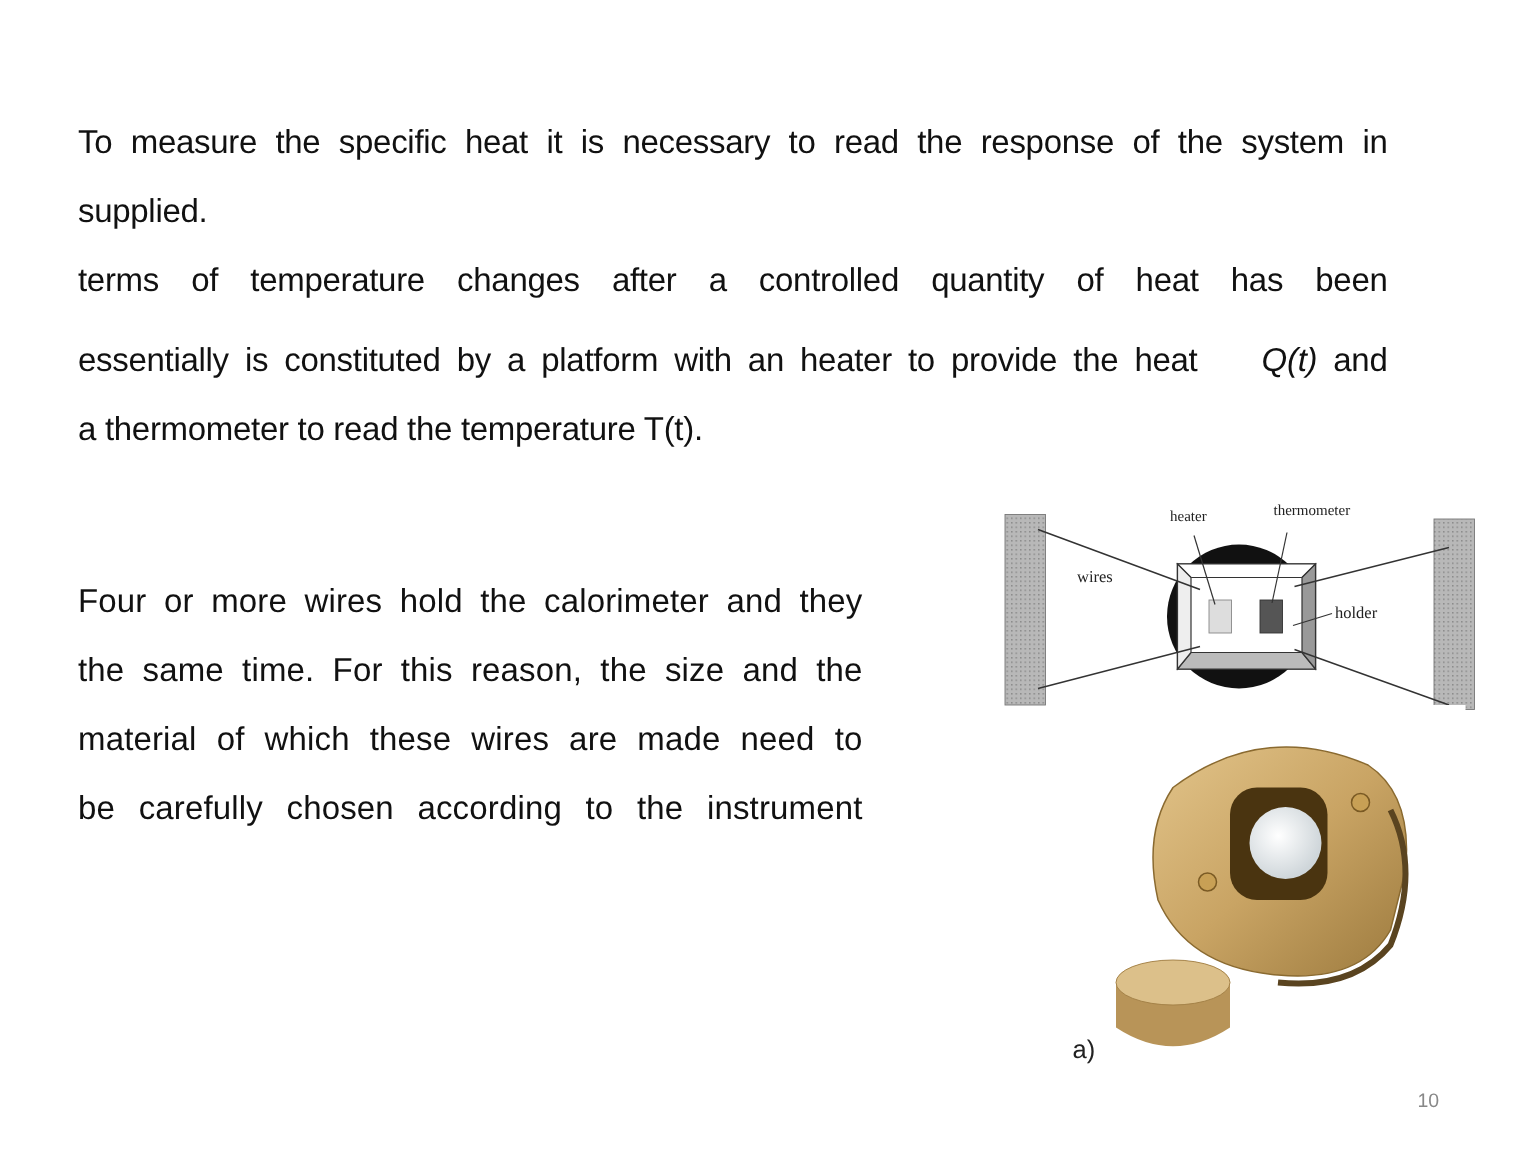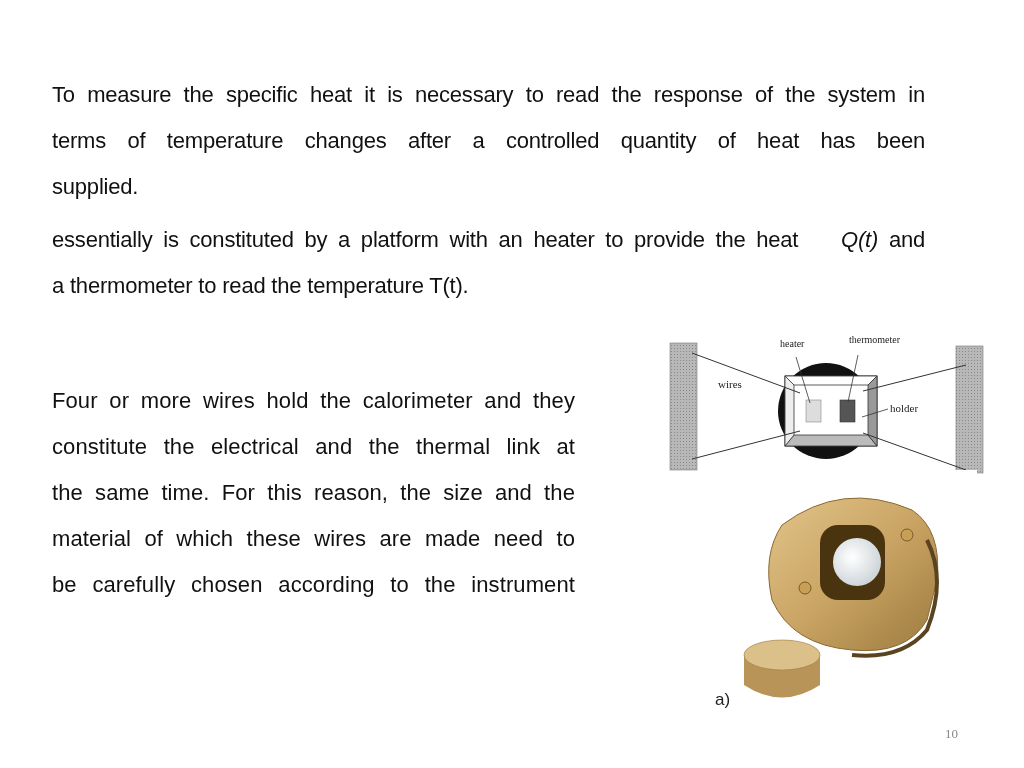--- a/index.html
+++ b/index.html
@@ -10,39 +10,38 @@
     .p3 { top: 378px; width: 523px; }
     .narrow { font-stretch: condensed; }
     .p1, .p2 { letter-spacing: -0.2px; }
     .p3 { letter-spacing: 0.1px; }
     .line { display: block; text-align: justify; text-align-last: justify; white-space: nowrap; }
     .line.last { text-align-last: left; }
     .ital { font-style: italic; margin-left: 32px; }
     .diagram { position: absolute; left: 668px; top: 333px; width: 316px; height: 145px; }
     .photo { position: absolute; left: 712px; top: 470px; width: 265px; height: 250px; background: #fff; }
     .photo-label { position: absolute; left: 715px; top: 690px; font-size: 17px; color: #222; }
-    .page-num { position: absolute; left: 945px; top: 726px; font-size: 13px; color: #888; font-family: Liberation Serif, serif; }
+    .page-num { position: absolute; left: 945px; top: 726px; font-size: 13px; color: #888; }
   </style>
 </head>
 <body>
 
 <div class="para p1 narrow">
   <span class="line">To measure the specific heat it is necessary to read the response of the system  in</span>
+  <span class="line last">supplied.</span>
   <span class="line">terms of temperature changes after a controlled quantity of heat has been</span>
-  <span class="line last">supplied.</span>
 </div>
 
 <div class="para p2 narrow">
   <span class="line"><span>essentially is constituted by a platform with an heater to provide the heat  </span><span class="ital">Q(t)</span><span> and</span></span>
   <span class="line last">a thermometer to read the temperature T(t).</span>
 </div>
 
 <div class="para p3">
   <span class="line">Four or more wires hold the calorimeter and they</span>
-  <span class="line">constitute the electrical and the thermal link at</span>
   <span class="line">the same time.  For this reason, the size and the</span>
   <span class="line">material of which these wires  are made need to</span>
   <span class="line">be carefully chosen according to the  instrument</span>
 </div>
 
 <div class="diagram">
   <svg width="316" height="145" viewBox="0 0 316 145" xmlns="http://www.w3.org/2000/svg">
     <defs>
       <pattern id="dots" width="3" height="3" patternUnits="userSpaceOnUse">
         <rect width="3" height="3" fill="#b8b8b8"></rect>

